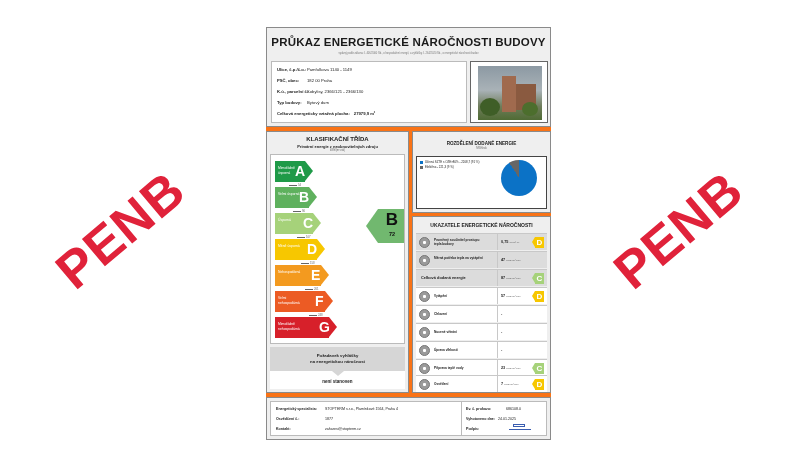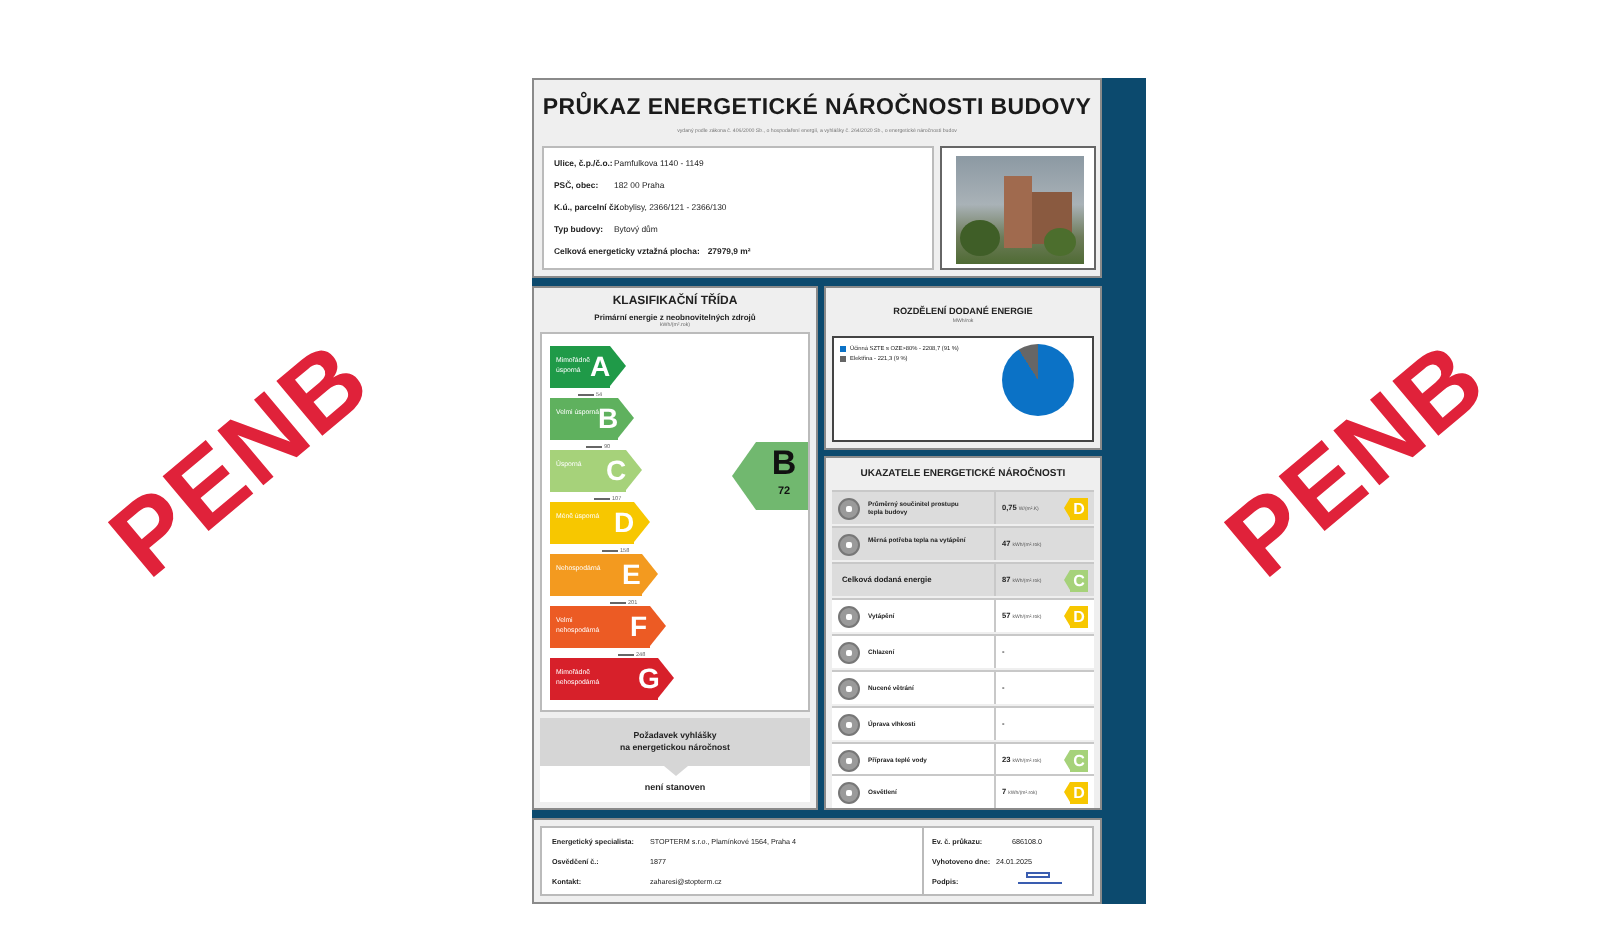--- a/index.html
+++ b/index.html
@@ -3,21 +3,21 @@
 <meta charset="utf-8">
 <style>
   * { box-sizing: border-box; margin: 0; padding: 0; }
   html, body { width: 800px; height: 464px; background: #ffffff; overflow: hidden; font-family: "Liberation Sans", sans-serif; }
   .stage { position: relative; width: 800px; height: 464px; background: #fff; }
 
   .stamp { position: absolute; color: #e0223a; font-family: "Liberation Sans", sans-serif; font-weight: bold; font-size: 52px; letter-spacing: 1px; transform: rotate(-40deg); transform-origin: center; }
   .stamp.left { left: 46px; top: 200px; }
   .stamp.right { left: 604px; top: 200px; }
 
-  .doc { position: absolute; left: 266px; top: 27px; width: 307px; height: 413px; background: #0c4a6e; font-size: 5px; color: #222; margin-top: 12px; }
+  .doc { position: absolute; left: 266px; top: 27px; width: 285px; height: 413px; background: #f97316; font-size: 5px; color: #222; }
   .box { position: absolute; border: 1.5px solid #8a8a8a; background: #fff; }
 
   
   .hdr { left: 0; top: 0; width: 285px; height: 100px; background: #efefef; }
   .hdr .title { position: absolute; left: 0; top: 8px; width: 100%; text-align: center; font-size: 11.5px; font-weight: bold; color: #1a1a1a; letter-spacing: 0.2px; }
   .hdr .sub { position: absolute; left: 0; top: 24px; width: 100%; text-align: center; font-size: 2.6px; color: #777; }
   .info { position: absolute; left: 4px; top: 33px; width: 196px; height: 62px; background: #fff; border: 1px solid #bbb; }
   .info .row { position: absolute; left: 5px; font-size: 4.2px; white-space: nowrap; }
   .info .lbl { font-weight: bold; display: inline-block; }
   .info .val { display: inline-block; margin-left: 4px; }

